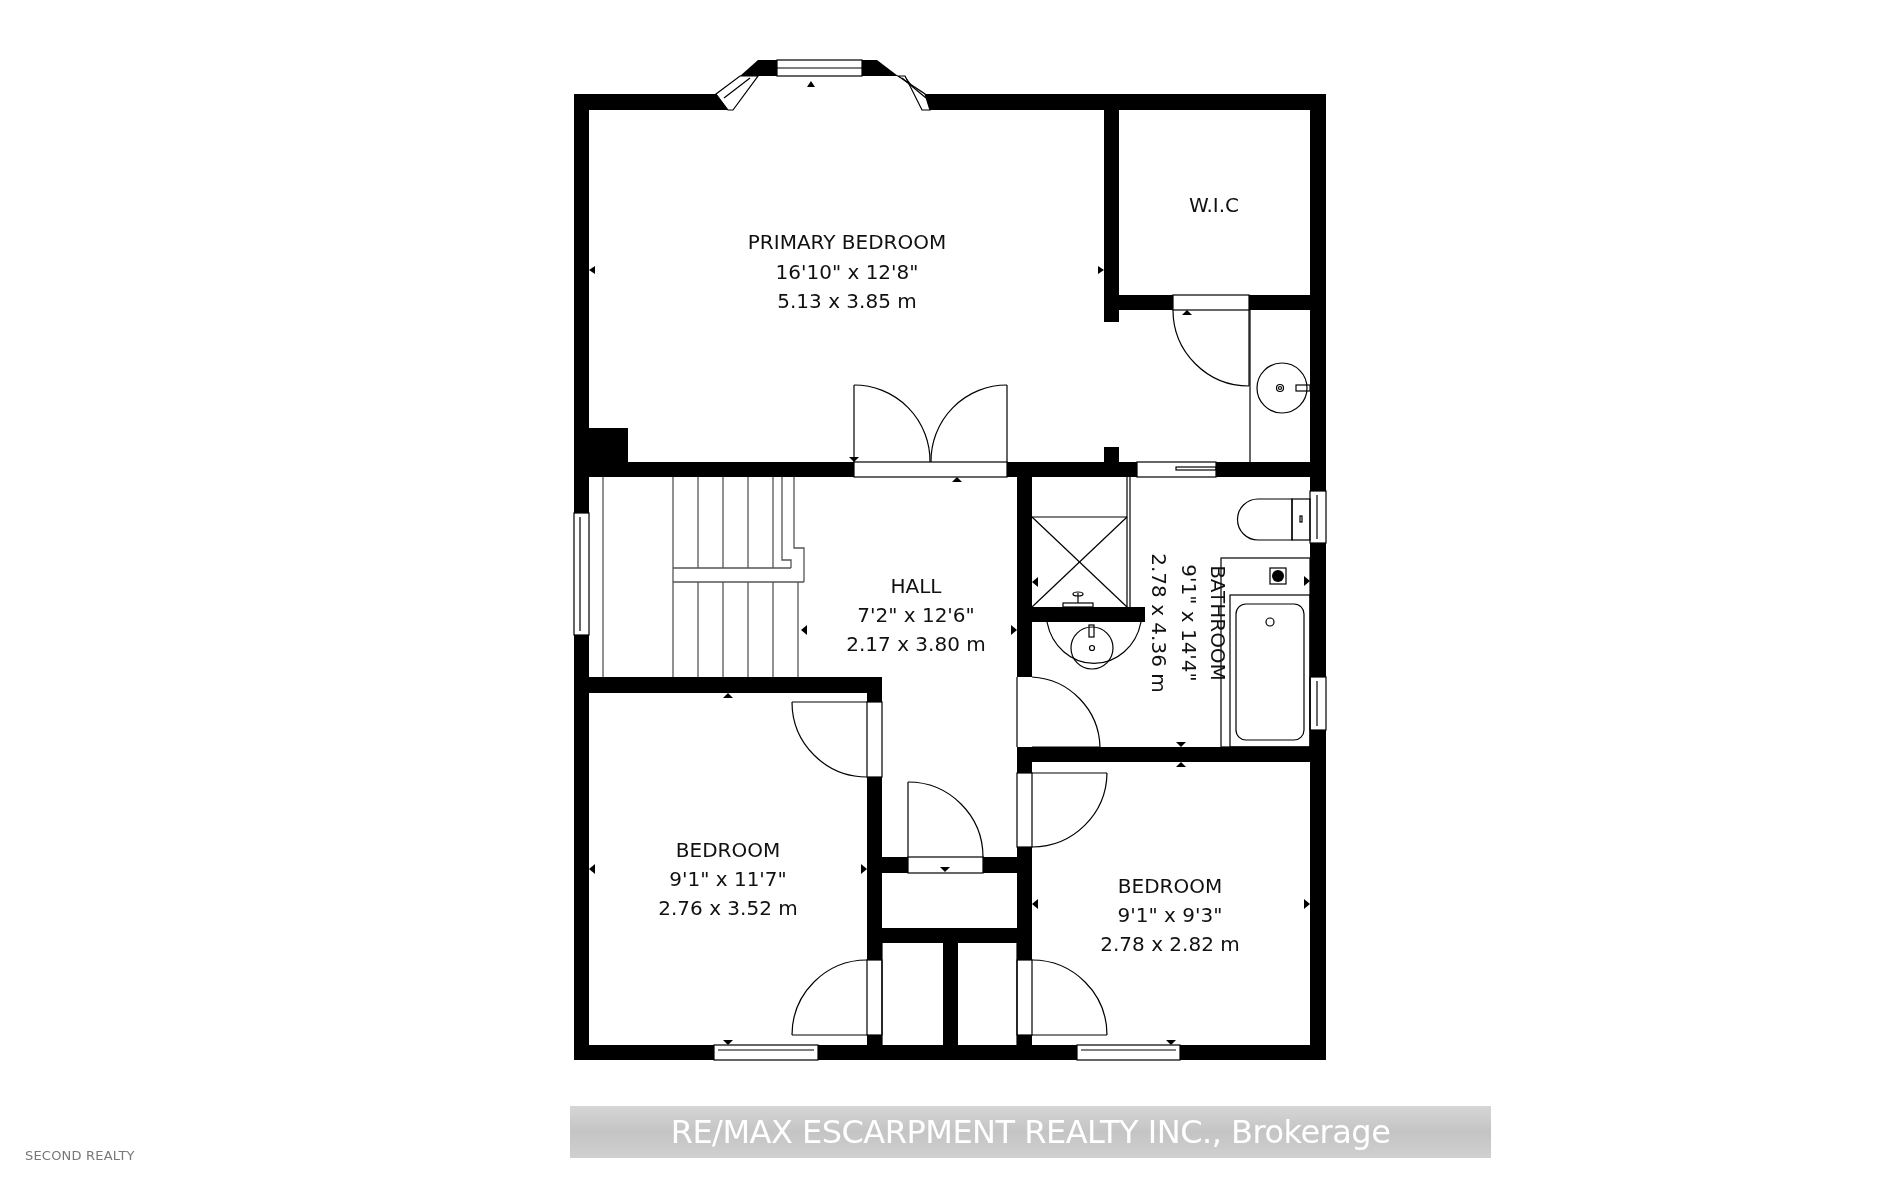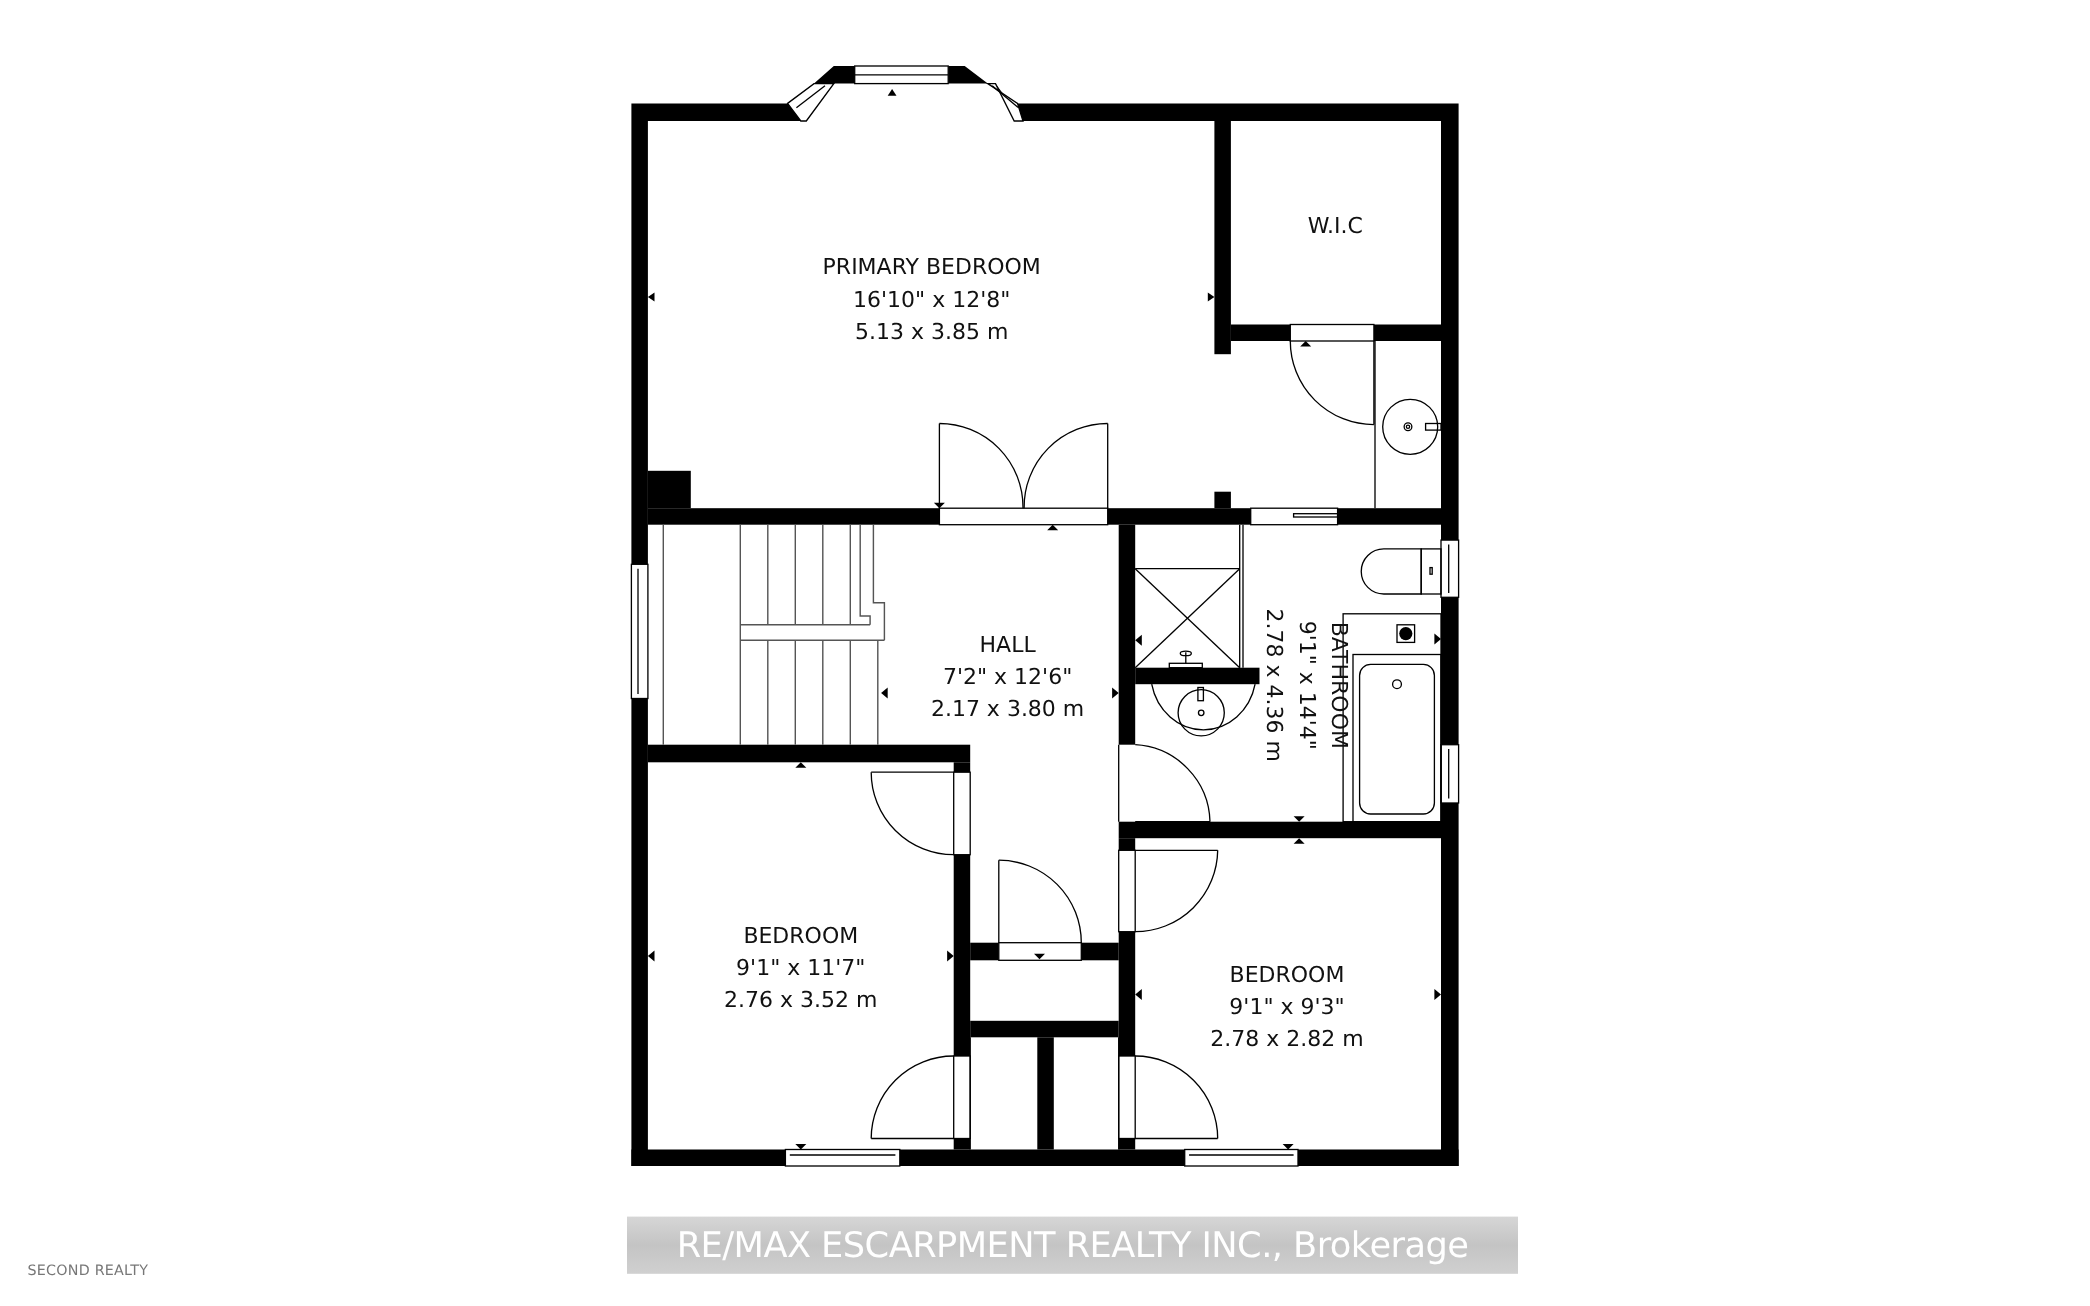--- a/index.html
+++ b/index.html
@@ -5,21 +5,21 @@
   html, body { margin: 0; padding: 0; background: #ffffff; }
   body { width: 1900px; height: 1187px; position: relative; overflow: hidden;
          font-family: "DejaVu Sans", sans-serif; }
   #plan { position: absolute; left: 0; top: 0; width: 1900px; height: 1187px; }
   .wall { fill: #000; }
   .thin { fill: none; stroke: #000; stroke-width: 1.2; }
   .gray { fill: none; stroke: #555; stroke-width: 1.3; }
   .glass { fill: #fff; stroke: #000; stroke-width: 1.2; }
   .arrow { fill: #000; }
   .room-label { font-family: "DejaVu Sans", sans-serif; font-size: 20px; fill: #111; }
-  .watermark { position: absolute; left: 570px; top: 1106px; width: 810px; height: 52px;
+  .watermark { position: absolute; left: 570px; top: 1106px; width: 921px; height: 52px;
                background: linear-gradient(180deg, #d6d6d6 0%, #c4c4c4 50%, #d0d0d0 100%);
                color: #ffffff; font-family: "DejaVu Sans", sans-serif; font-size: 32px;
                line-height: 52px; text-align: center; letter-spacing: -0.5px; white-space: nowrap;
                overflow: hidden; }
   .floor-label { position: absolute; left: 25px; top: 1148px; font-family: "DejaVu Sans", sans-serif;
                  font-size: 13px; color: #777; letter-spacing: 0.2px; }
 </style>
 </head>
 <body>
 

